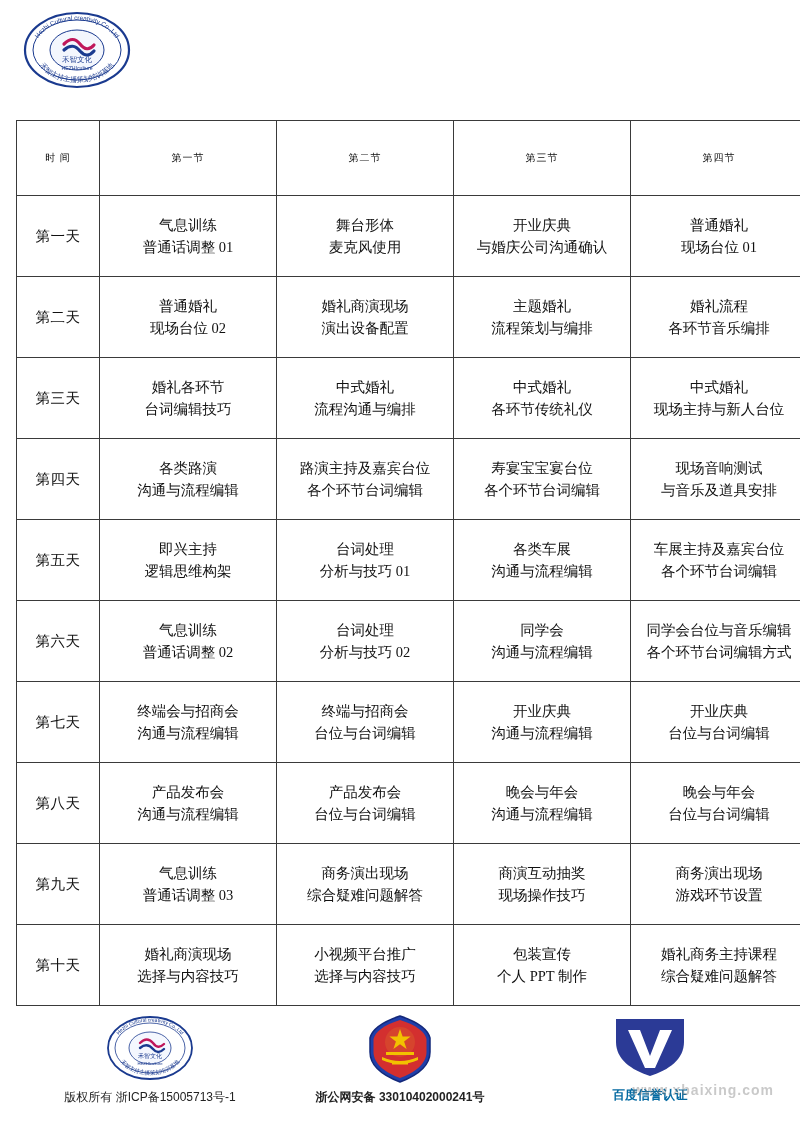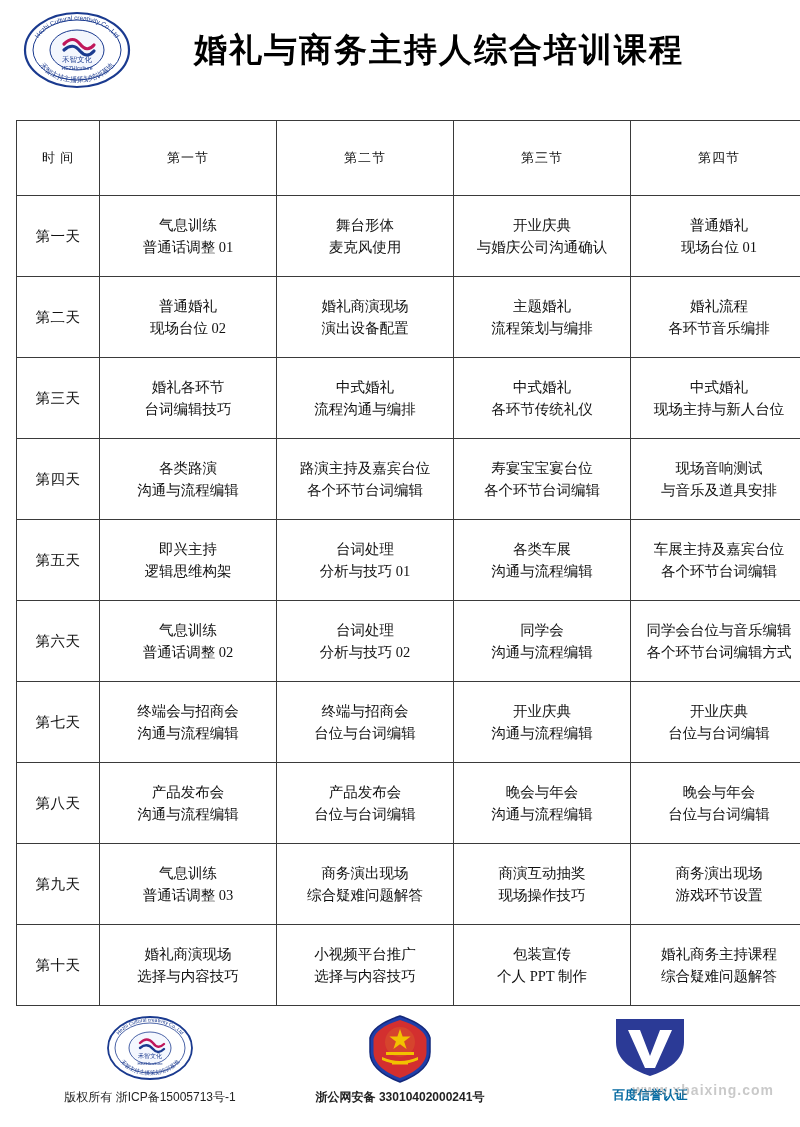--- a/index.html
+++ b/index.html
@@ -62,21 +62,21 @@
     text-align: center;
     vertical-align: middle;
     font-size: 14.5px;
     line-height: 1.55;
     padding: 6px 2px;
     font-weight: normal;
     font-family: "Liberation Serif", "DejaVu Serif", serif;
   }
   table.schedule thead th {
     height: 62px;
-    font-size: 13px;
+    font-size: 10px;
     letter-spacing: 1px;
     border-radius: 8px;
   }
   table.schedule tbody td {
     height: 68px;
   }
   .col-time { width: 78px; }
   .col-sec  { width: 172px; }
   .daycell {
     font-size: 15px;
@@ -158,21 +158,20 @@
       <path id="arcTop" d="M 17 40 A 42 30 0 0 1 101 40" fill="none"></path>
       <text font-size="6.4" fill="#1a3a8f" font-family="'Liberation Sans',sans-serif">
         <textPath href="#arcTop" startOffset="50%" text-anchor="middle">Hezhi Cultural creativity Co.,Ltd</textPath>
       </text>
       <path id="arcBot" d="M 19 44 A 40 28 0 0 0 99 44" fill="none"></path>
       <text font-size="7" fill="#1a3a8f" font-family="'Liberation Sans',sans-serif">
         <textPath href="#arcBot" startOffset="50%" text-anchor="middle">禾智主持主播策划培训基地</textPath>
       </text>
     </svg>
   </div>
-  <div class="header-title">婚礼与商务主持人综合培训课程</div>
 </div>
 
 <div class="table-wrap">
   <table class="schedule">
     <thead>
       <tr>
         <th class="col-time">时  间</th>
         <th class="col-sec">第一节</th>
         <th class="col-sec">第二节</th>
         <th class="col-sec">第三节</th>

